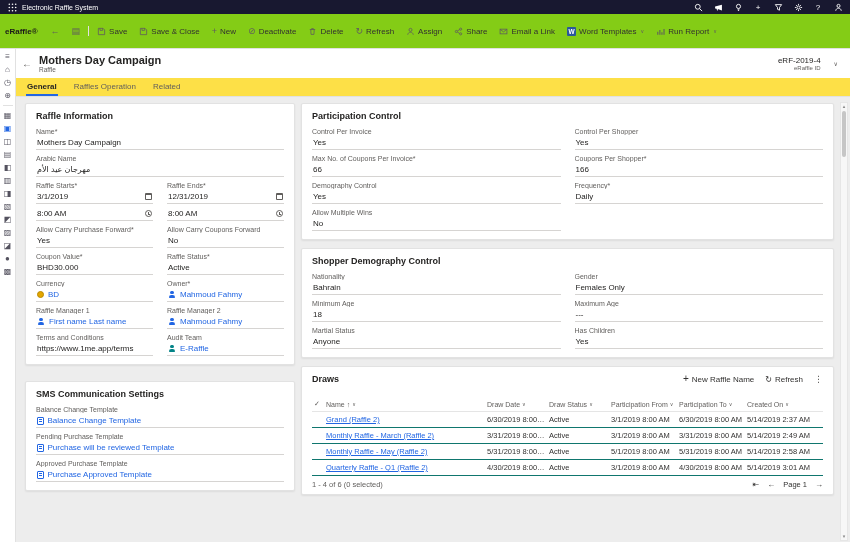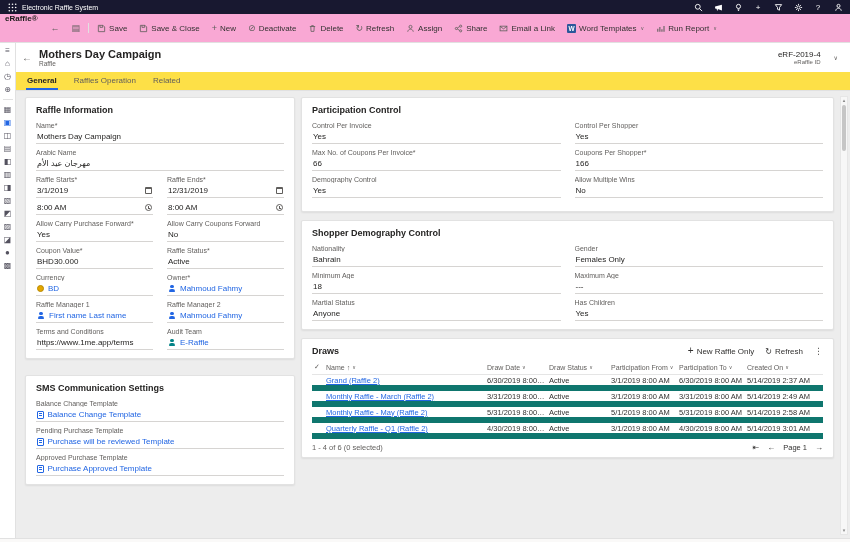--- a/index.html
+++ b/index.html
@@ -7,21 +7,21 @@
 body{font-family:"Liberation Sans","DejaVu Sans",sans-serif;background:#fff;color:#252423;position:relative}
 
 
 .topbar{height:14px;background:#181830;display:flex;align-items:center;padding:0 7px;gap:5px}
 .app-title{color:#fff;font-size:7px;white-space:nowrap}
 .tb-icons{margin-left:auto;display:flex;align-items:center;gap:10px}
 .tbi{width:10px;height:10px;display:flex;align-items:center;justify-content:center;color:#fff;font-size:8px;cursor:pointer}
 .tbi svg{width:9px;height:9px;display:block}
 
 
-.cmdband{height:29px;display:flex;align-items:flex-start;border-bottom:1px solid #e1e1e1;background:#f9a8d4}
+.cmdband{height:35px;display:flex;align-items:center;border-bottom:1px solid #e1e1e1;background:#84cc16}
 .logo{font-size:8px;font-weight:700;padding:0 7px 0 5px;color:#1b1a19;cursor:pointer;white-space:nowrap}
 .cmdbar{display:flex;align-items:center;height:100%}
 .cmd{display:flex;align-items:center;gap:3px;padding:0 6px;height:100%;font-size:8px;color:#323130;cursor:pointer;white-space:nowrap}
 .cmd .gly{font-size:9px;color:#605e5c;line-height:1}
 .chev{font-size:5px;color:#605e5c;margin-left:1px}
 .vsep{width:1px;height:10px;background:#e1e1e1;margin:0 2px}
 .sico{width:9px;height:9px;display:block}
 .w-ico{width:9px;height:9px;background:#2b579a;color:#fff;font-size:6.5px;font-weight:700;display:flex;align-items:center;justify-content:center;border-radius:1px}
 
 
@@ -67,32 +67,32 @@
 .clk-ico::after{content:"";position:absolute;left:2.4px;top:2.8px;width:2px;height:1px;background:#605e5c}
 .p-ico{position:relative;width:8px;height:8px;flex:none;margin-right:4px}
 .p-ico::before{content:"";position:absolute;top:0;left:2.4px;width:3.2px;height:3.2px;border-radius:50%;background:#2266e3}
 .p-ico::after{content:"";position:absolute;bottom:.3px;left:.8px;width:6.4px;height:3.2px;border-radius:3.2px 3.2px 1px 1px;background:#2266e3}
 .p-ico.teal::before,.p-ico.teal::after{background:#038387}
 .doc-ico{width:6.5px;height:8px;border:1px solid #2266e3;border-radius:1px;position:relative;margin-right:4px;flex:none}
 .doc-ico::before{content:"";position:absolute;left:1px;right:1px;top:1.5px;height:1px;background:#2266e3;box-shadow:0 2px 0 #2266e3}
 .coin-ico{width:7px;height:7px;border-radius:50%;background:#e3a600;border:1px solid #b98900;margin-right:4px;flex:none}
 
 
-.draws-head{display:flex;align-items:flex-start;margin-bottom:5px}
+.draws-head{display:flex;align-items:flex-start;margin-bottom:14px}
 .draws-cmds{margin-left:auto;display:flex;align-items:center;gap:11px}
 .dcmd{display:flex;align-items:center;gap:3px;font-size:8px;color:#323130;cursor:pointer}
 .plus2{font-size:10px;line-height:1;color:#323130}
 .more{font-size:9px;color:#605e5c}
 .dgrid{display:grid;grid-template-columns:14px 1fr 62px 62px 68px 68px 76px;align-items:center}
 .dhead{font-size:7px;color:#605e5c;border-bottom:1px solid #e5e5e5;padding:2px 0 3px}
 .hc{display:flex;align-items:center;gap:2px;white-space:nowrap;cursor:pointer}
 .sort{font-size:7px}
 .fchev{font-size:5px}
 .chk{font-size:7px;color:#605e5c;padding-left:2px;cursor:pointer}
-.drow{font-size:7.5px;color:#323130;border-bottom:6px solid #0f766e;height:16px;cursor:pointer}
+.drow{font-size:7.5px;color:#323130;border-bottom:1px solid #0f766e;height:16px;cursor:pointer}
 .cell{white-space:nowrap;overflow:hidden;text-overflow:ellipsis;padding-right:4px}
 .cell.name{color:#2266e3;text-decoration:underline}
 .dfoot{display:flex;align-items:center;font-size:7.5px;color:#605e5c;padding:4px 0 2px}
 .pager{margin-left:auto;display:flex;align-items:center;gap:8px;color:#323130}
 .pager .pbtn{cursor:pointer;font-size:8px}
 
 
 .statusbar{height:14px;border-top:1px solid #e1e1e1;background:#faf9f8;display:flex;align-items:center;padding:0 8px;gap:10px;font-size:7.5px;color:#3b3a39}
 .sb-ico{font-size:8px;color:#605e5c;cursor:pointer}
 .sb-save{margin-left:auto;display:flex;align-items:center;gap:3px;cursor:pointer}
@@ -452,20 +452,26 @@
                   <span>166</span>
                 </div>
             </div>
             <div class="fld">
               <div class="flabel">Demography Control</div>
               <div class="fvalue">
                   <span>Yes</span>
                 </div>
             </div>
             <div class="fld">
+              <div class="flabel">Frequency*</div>
+              <div class="fvalue">
+                  <span>Daily</span>
+                </div>
+            </div>
+            <div class="fld">
               <div class="flabel">Allow Multiple Wins</div>
               <div class="fvalue">
                   <span>No</span>
                 </div>
             </div>
             <div class="fld"></div>
           </div>
         </div>
 
         <div class="card">
@@ -509,21 +515,21 @@
             </div>
           </div>
         </div>
 
         <div class="card">
           <div class="draws-head">
             <span class="card-title" style="margin-bottom:0">Draws</span>
             <div class="draws-cmds">
               <span class="dcmd">
                   <span class="plus2">+</span>
-                  <span>New Raffle Only</span>
+                  <span>New Raffle Name</span>
                 </span>
               <span class="dcmd">
                   <span class="gly">↻</span>
                   <span>Refresh</span>
                 </span>
               <span class="dcmd more">⋮</span>
             </div>
           </div>
           <div class="dgrid dhead">
             <span class="chk">✓</span>

